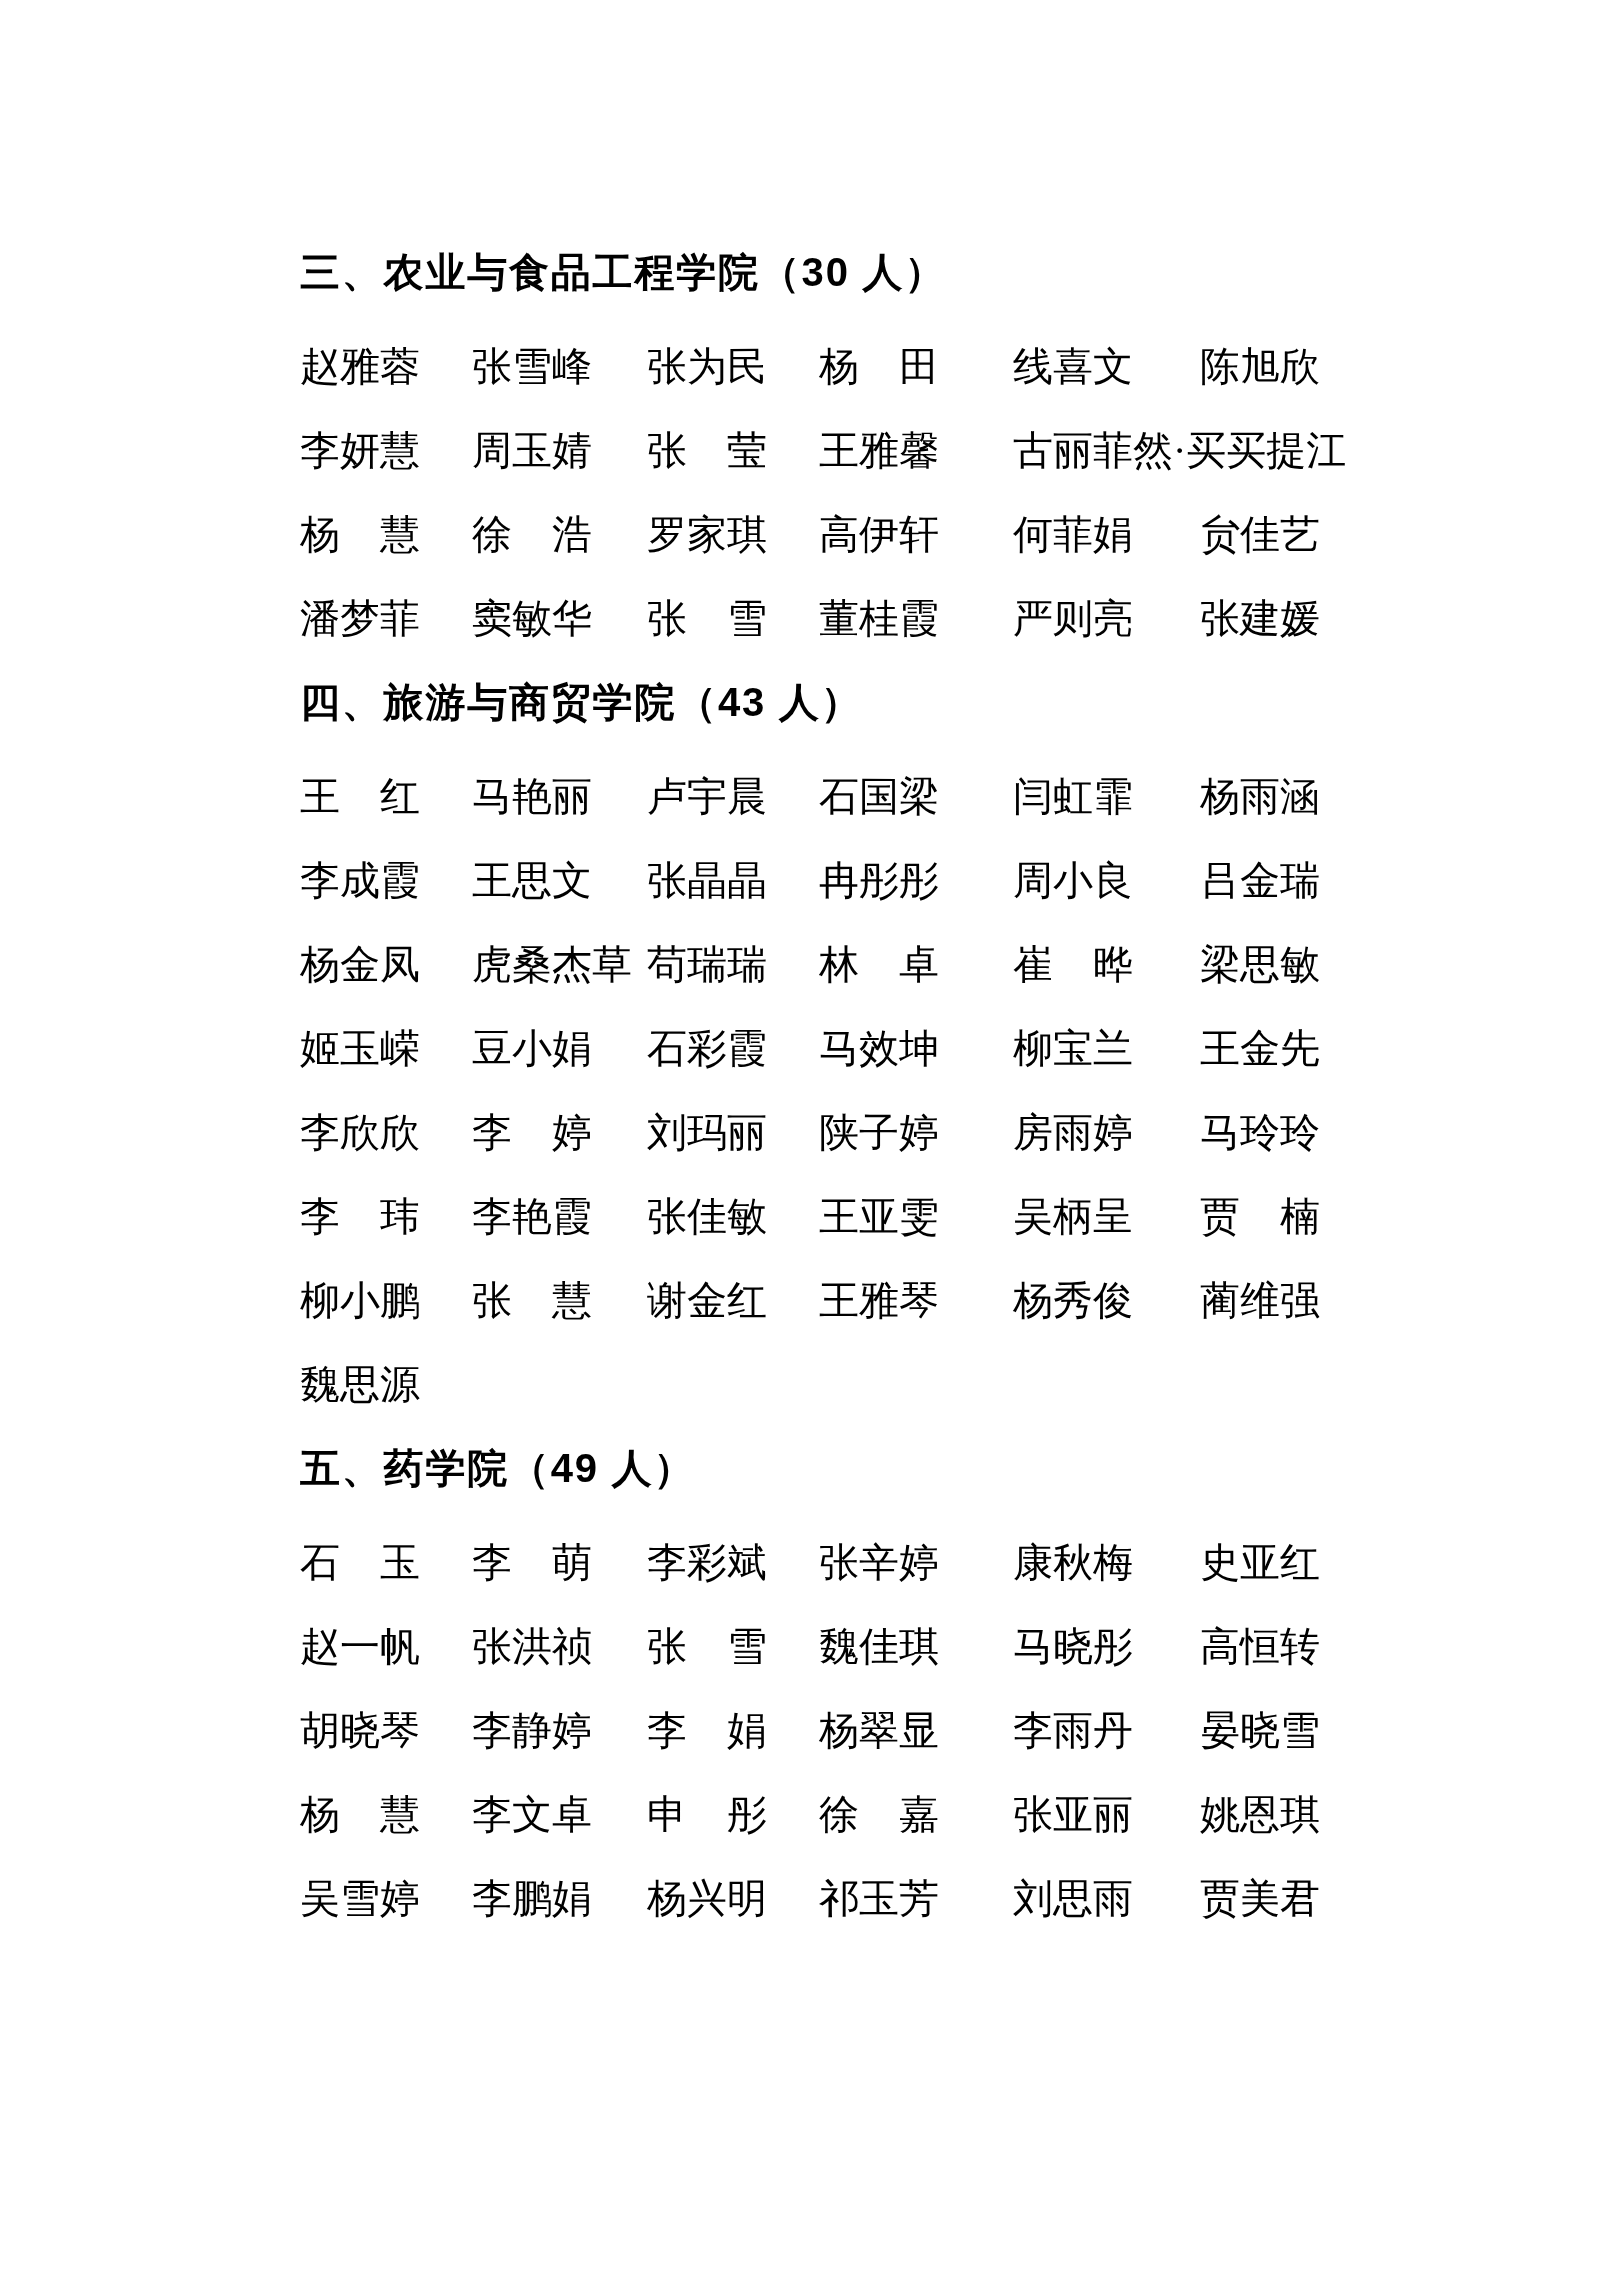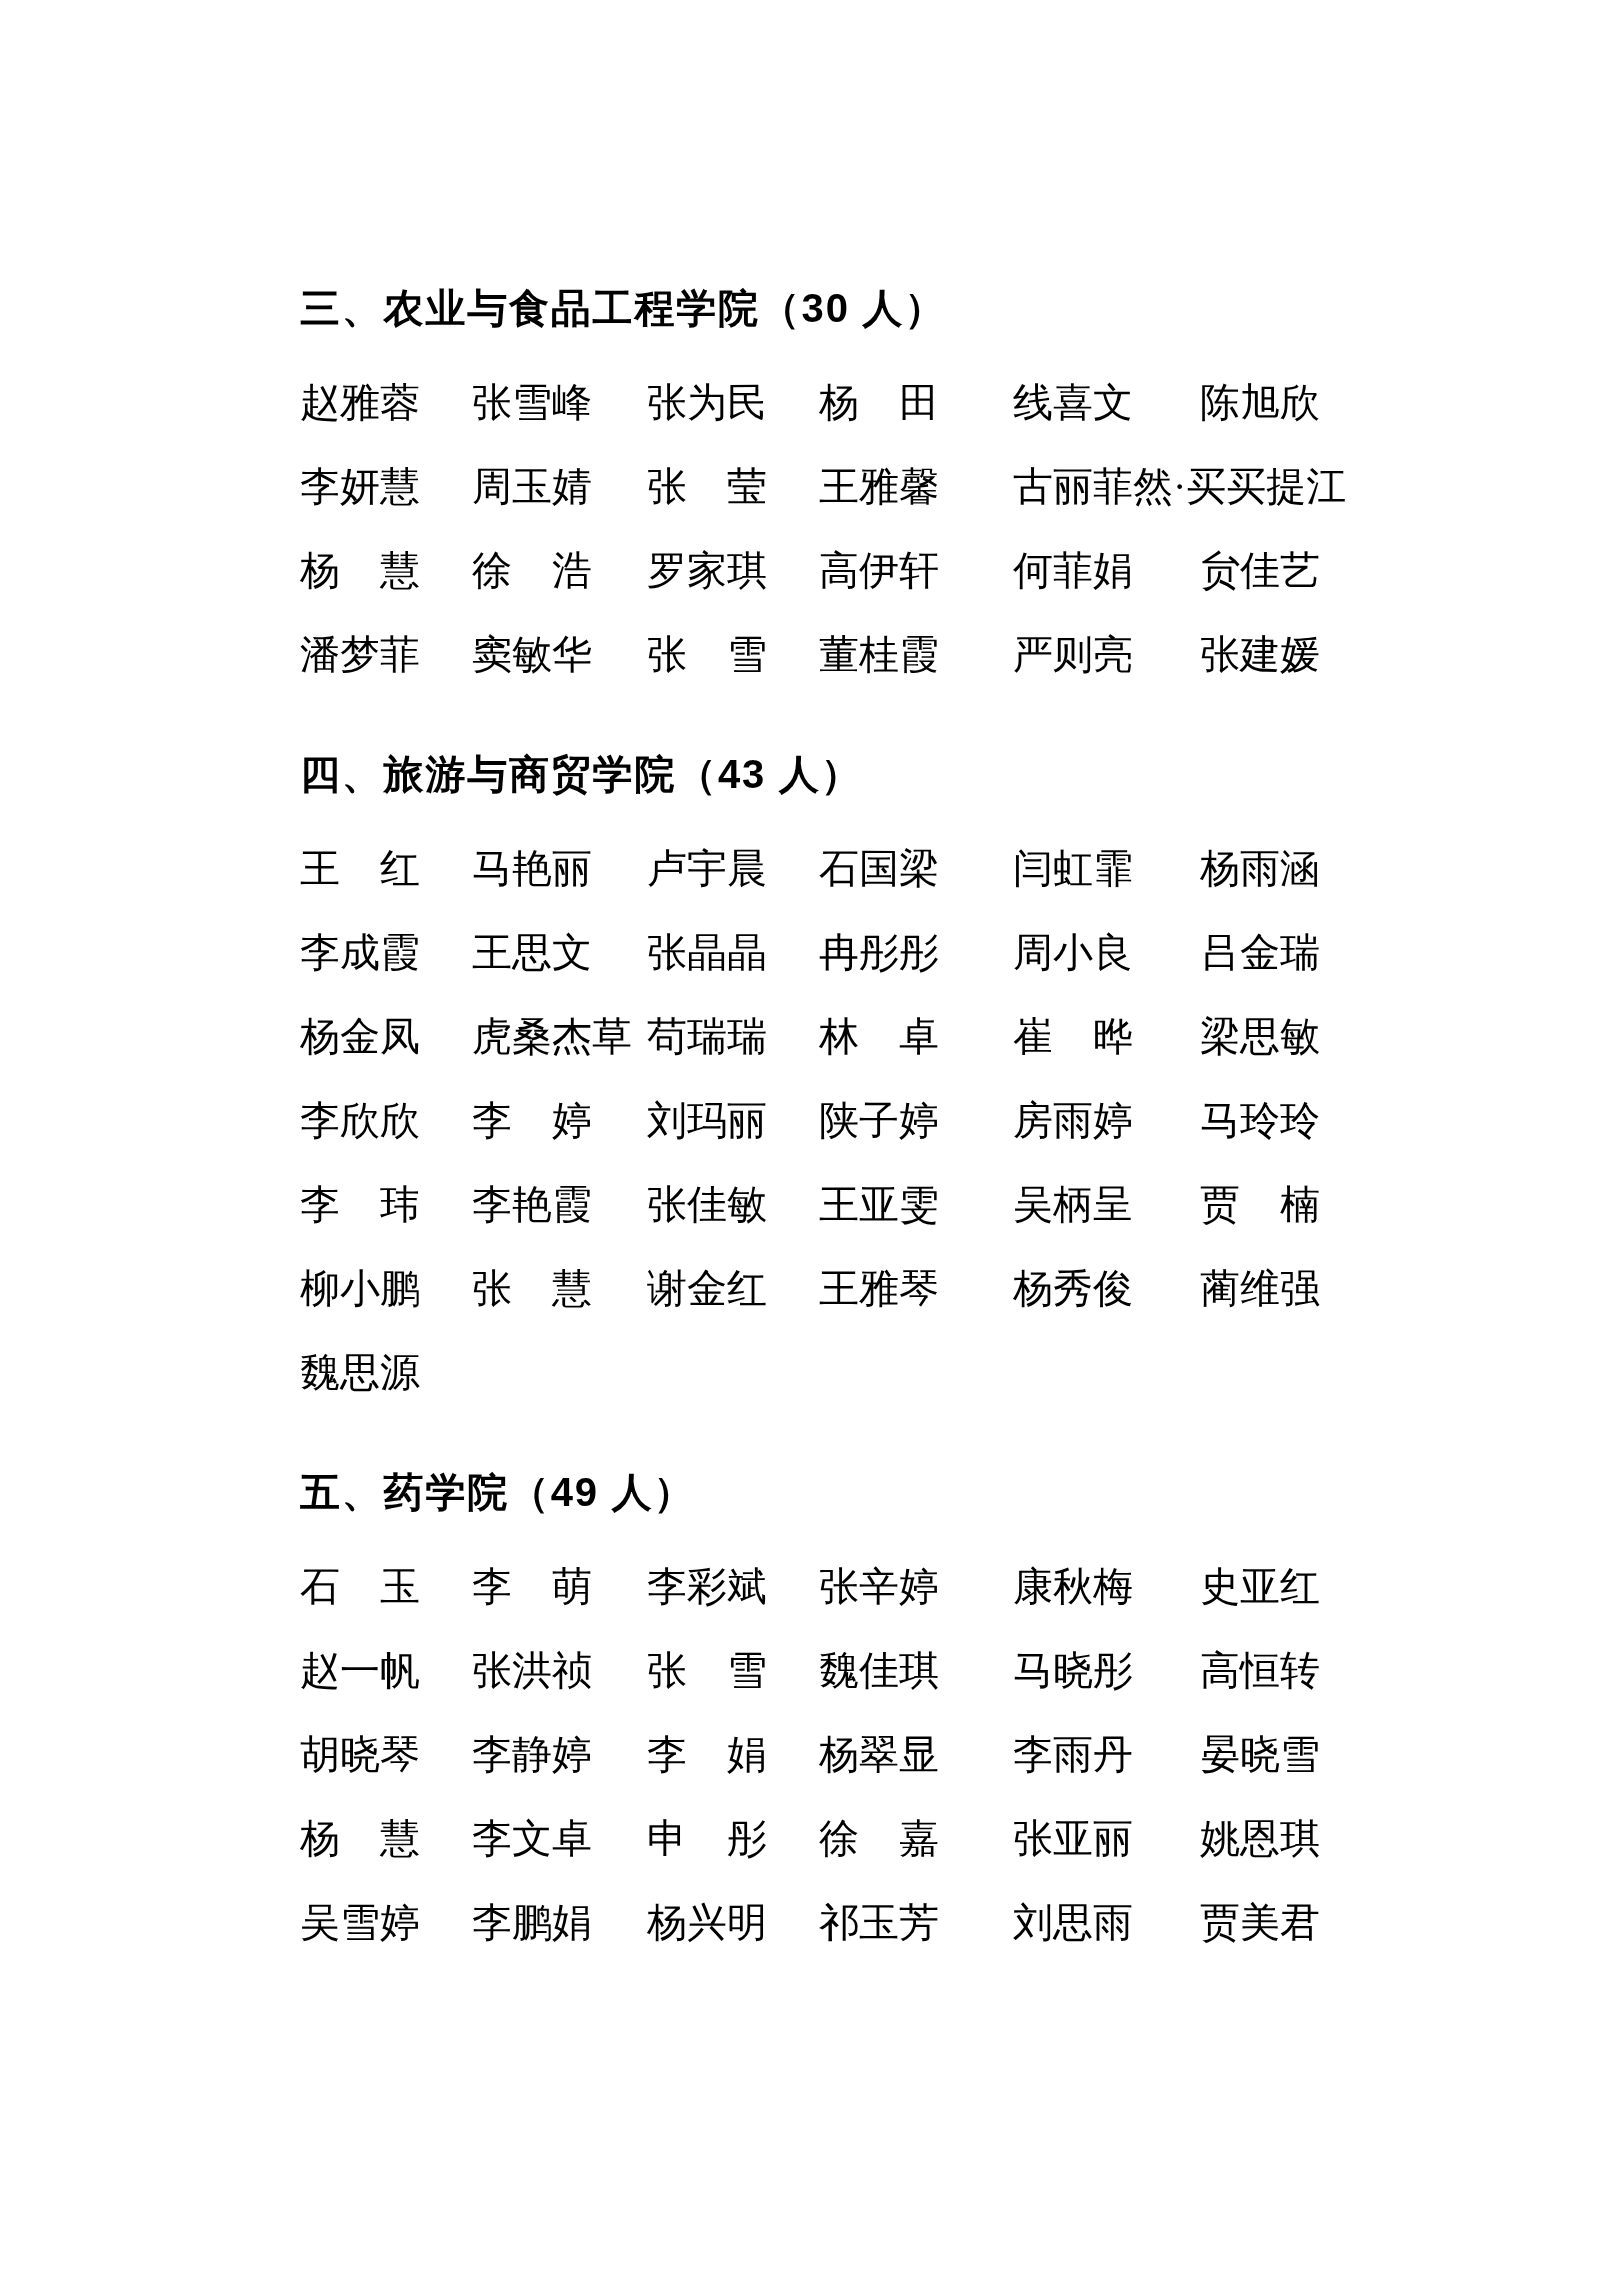--- a/index.html
+++ b/index.html
@@ -24,21 +24,20 @@
   }
   .section { }
   .section-title {
     font-family: "Liberation Sans", sans-serif;
     font-weight: bold;
     font-size: 40px;
     line-height: 43px;
     height: 94px;
     letter-spacing: 1.8px;
     white-space: nowrap;
-    margin-top: 36px;
   }
   .name-row {
     display: grid;
     grid-template-columns: 172px 175px 172px 194px 187px 1fr;
     height: 84px;
     align-items: start;
   }
   .name-cell {
     font-family: "Liberation Serif", serif;
     font-size: 40px;
@@ -105,20 +104,28 @@
         </div>
         <div class="name-row">
           <span class="name-cell">杨金凤</span>
           <span class="name-cell">虎桑杰草</span>
           <span class="name-cell">苟瑞瑞</span>
           <span class="name-cell">林　卓</span>
           <span class="name-cell">崔　晔</span>
           <span class="name-cell">梁思敏</span>
         </div>
         <div class="name-row">
+          <span class="name-cell">姬玉嵘</span>
+          <span class="name-cell">豆小娟</span>
+          <span class="name-cell">石彩霞</span>
+          <span class="name-cell">马效坤</span>
+          <span class="name-cell">柳宝兰</span>
+          <span class="name-cell">王金先</span>
+        </div>
+        <div class="name-row">
           <span class="name-cell">李欣欣</span>
           <span class="name-cell">李　婷</span>
           <span class="name-cell">刘玛丽</span>
           <span class="name-cell">陕子婷</span>
           <span class="name-cell">房雨婷</span>
           <span class="name-cell">马玲玲</span>
         </div>
         <div class="name-row">
           <span class="name-cell">李　玮</span>
           <span class="name-cell">李艳霞</span>

